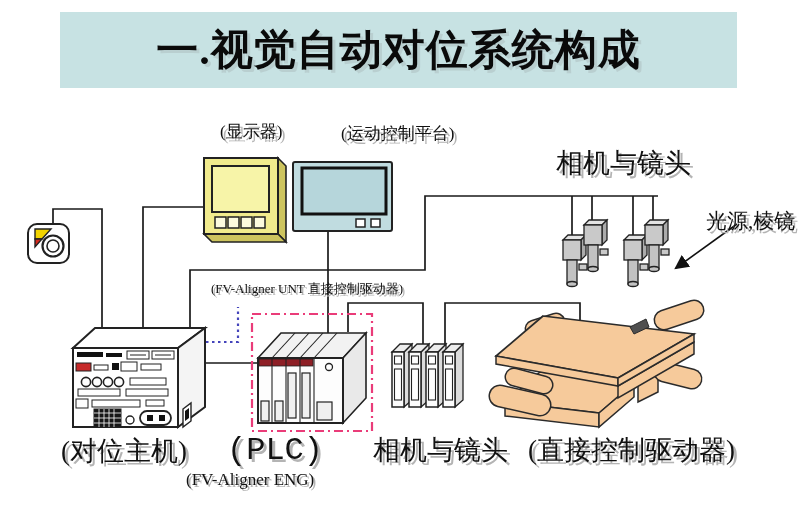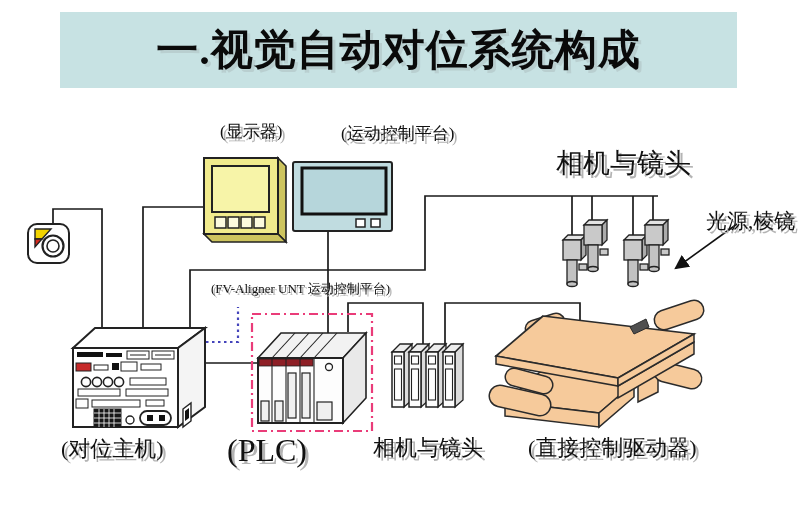--- a/index.html
+++ b/index.html
@@ -14,40 +14,41 @@
   }
   #title-banner{
     position:absolute;left:60px;top:12px;width:677px;height:76px;z-index:2;
     background:#C7E2E3;display:flex;align-items:center;justify-content:center;
   }
   #title-banner .t{
     font-size:42px;font-weight:bold;color:#0a0a0a;letter-spacing:1px;
     text-shadow:3px 3px 0 #b9cfd0;
   }
   .f23{font-size:17px;margin-left:24px;} .f25{font-size:25px;} .f27{font-size:27px;}
-  .f21{font-size:21px;} .f26{font-size:22px;} .f32{font-size:32px;}
+  .f21{font-size:21px;} .f26{font-size:27px;} .f32{font-size:32px;font-family:Liberation Mono, monospace;}
   .f13{font-size:13px;text-shadow:2px 2px 0 #b4b4b4;}
   .f17{font-size:17px;text-shadow:2px 2px 0 #b4b4b4;}
 </style>
 </head>
 <body>
 
 <div id="stage">
 
   <div id="title-banner">
     <span class="t">一.视觉自动对位系统构成</span>
   </div>
 
   <div class="lbl f23" style="left:196px;top:123px;">(显示器)</div>
   <div class="lbl f23" style="left:317px;top:125px;">(运动控制平台)</div>
   <div class="lbl f27" style="left:528px;top:149px;margin-left:28px;">相机与镜头</div>
   <div class="lbl f21" style="left:678px;top:210px;margin-left:28px;">光源,棱镜</div>
-  <div class="lbl f13" style="left:211px;top:282px;">(FV-Aligner UNT 运动控制平台)</div>
+  <div class="lbl f13" style="left:211px;top:282px;">(FV-Aligner UNT 直接控制驱动器)</div>
   <div class="lbl f26" style="left:61px;top:437px;">(对位主机)</div>
   <div class="lbl f32" style="left:227px;top:433px;">(PLC)</div>
+  <div class="lbl f17" style="left:186px;top:471px;">(FV-Aligner ENG)</div>
   <div class="lbl f26" style="left:373px;top:436px;">相机与镜头</div>
   <div class="lbl f26" style="left:528px;top:436px;">(直接控制驱动器)</div>
 
   <svg id="diagram-svg" width="803" height="511" viewBox="0 0 803 511">
     <defs>
       <marker id="arrow" viewBox="0 0 10 10" refX="8.5" refY="5" markerWidth="9" markerHeight="9" orient="auto-start-reverse">
         <path d="M0,0 L10,5 L0,10 z" fill="#111"></path>
       </marker>
     </defs>
 

